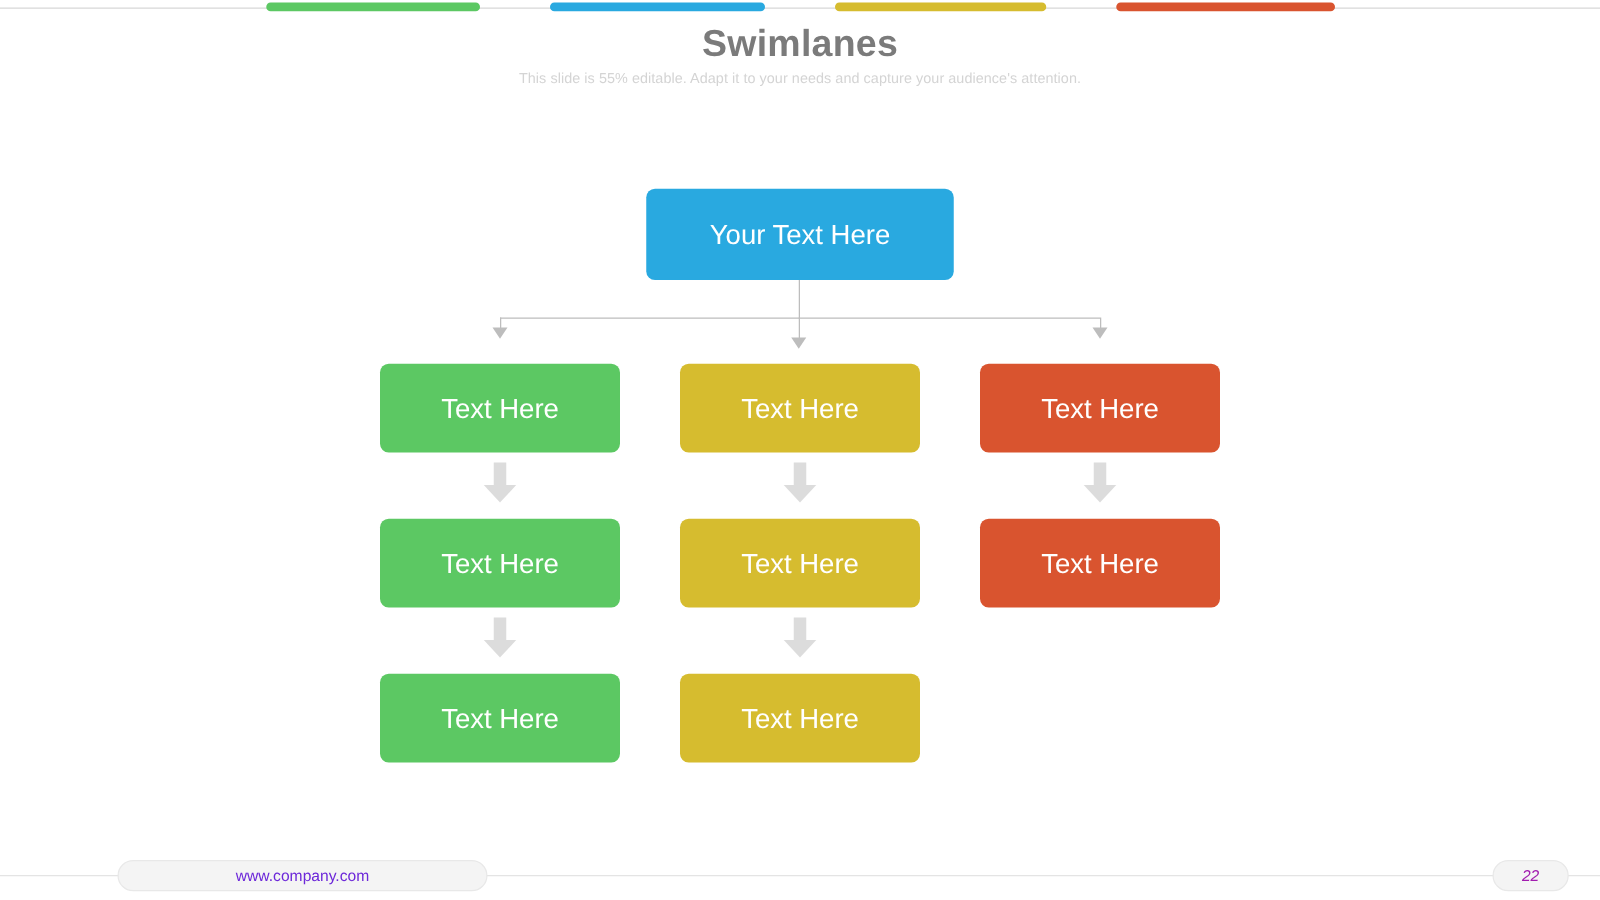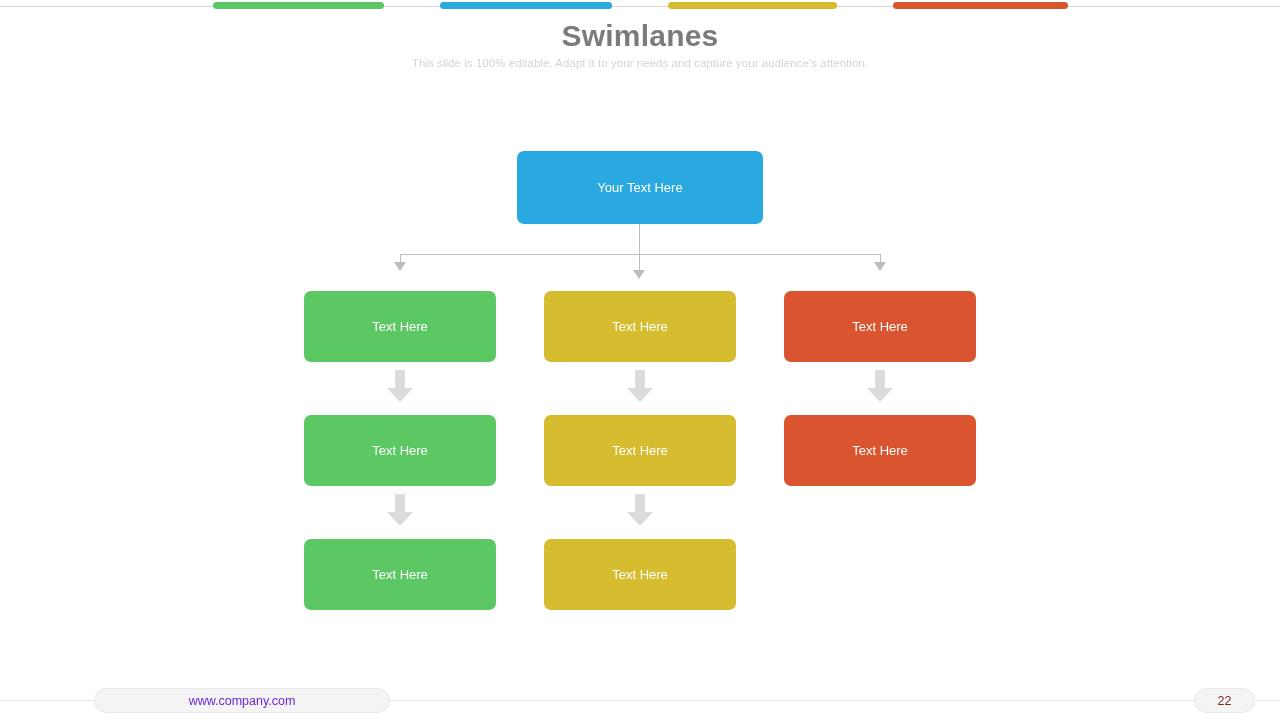--- a/index.html
+++ b/index.html
@@ -63,21 +63,21 @@
   }
 
   
   .node {
     position: absolute;
     display: flex;
     align-items: center;
     justify-content: center;
     border-radius: 7px;
     color: #ffffff;
-    font-size: 13px;
+    font-size: 22px;
     text-align: center;
     box-sizing: border-box;
   }
   .node.root {
     left: 517px;
     top: 151px;
     width: 246px;
     height: 73px;
   }
   .node.c1 { left: 304px; width: 192px; }
@@ -183,36 +183,37 @@
     width: 61px;
     height: 25px;
     border-radius: 13px;
     background: #f4f4f4;
     border: 1px solid #e8e8e8;
     box-sizing: border-box;
     display: flex;
     align-items: center;
     justify-content: center;
     font-size: 12.5px;
-    color: #7f1d1d;
+    color: #a21caf;
+    font-style: italic;
   }
 </style>
 </head>
 <body>
 
 <div class="slide">
 
   <div class="top-rule"></div>
   <div class="top-seg s1" style="background: rgb(92, 200, 99);"></div>
   <div class="top-seg s2" style="background: rgb(41, 169, 224);"></div>
   <div class="top-seg s3" style="background: rgb(214, 188, 47);"></div>
   <div class="top-seg s4" style="background: rgb(217, 84, 47);"></div>
 
   <div class="slide-title" style="color: rgb(123, 123, 123);">Swimlanes</div>
-  <div class="slide-subtitle" style="color: rgb(212, 212, 212);">This slide is 100% editable. Adapt it to your needs and capture your audience's attention.</div>
+  <div class="slide-subtitle" style="color: rgb(212, 212, 212);">This slide is 55% editable. Adapt it to your needs and capture your audience's attention.</div>
 
   <div class="node root" style="background: rgb(41, 169, 224);">
     <span>Your Text Here</span>
   </div>
 
   <div class="conn-vert-main" style="background: rgb(189, 189, 189);"></div>
   <div class="conn-horiz" style="background: rgb(189, 189, 189);"></div>
   <div class="conn-drop d1" style="background: rgb(189, 189, 189);"></div>
   <div class="conn-drop d2" style="background: rgb(189, 189, 189);"></div>
   <div class="conn-drop d3" style="background: rgb(189, 189, 189);"></div>

